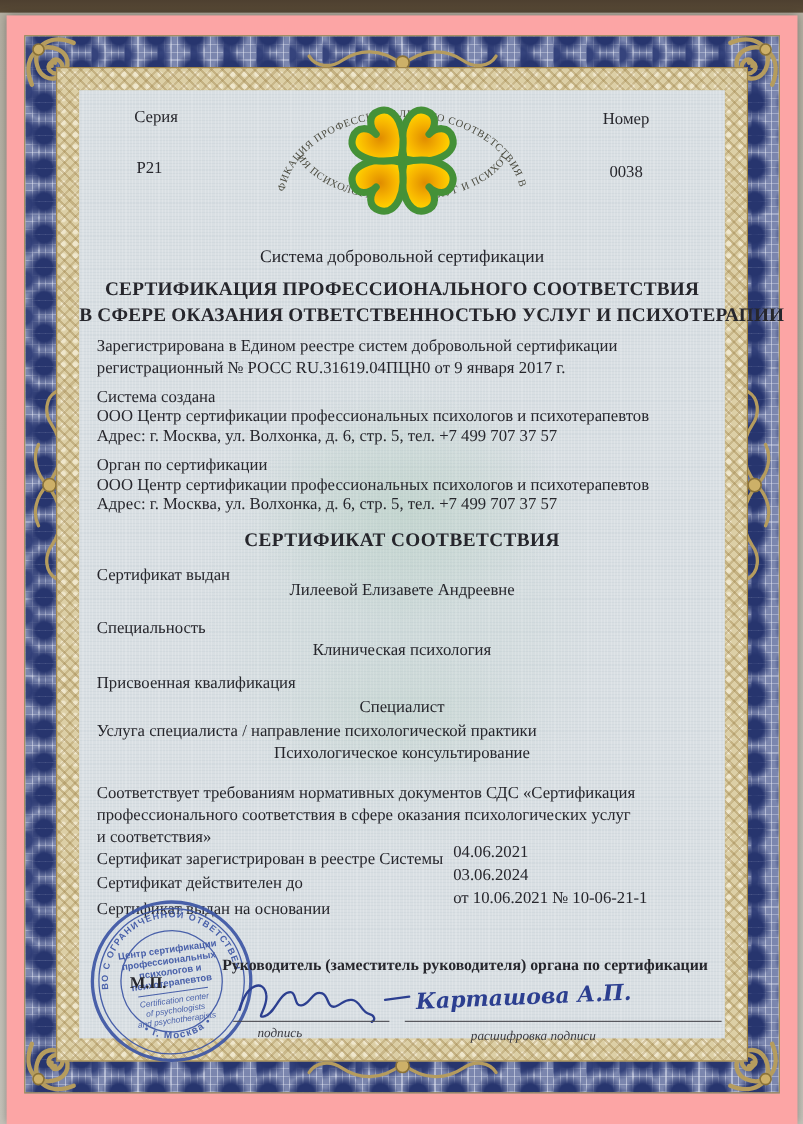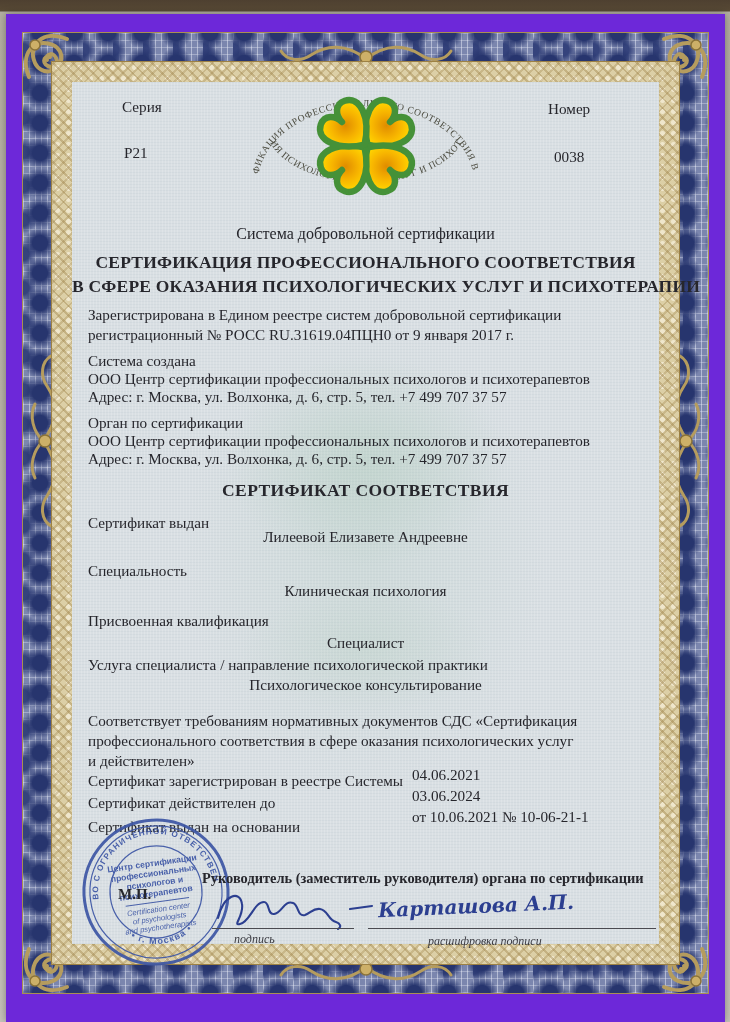--- a/index.html
+++ b/index.html
@@ -3,21 +3,21 @@
 <meta charset="utf-8">
 <style>
   html,body{margin:0;padding:0;}
   body{
     width:730px;height:1022px;position:relative;overflow:hidden;
     font-family:"Liberation Serif","DejaVu Serif",serif;
     background:linear-gradient(180deg,#4e4030 0,#584a36 11px,#b4afa2 12px,#b9b4a8 40%,#c6c3ba 100%);
   }
   .paper{
     position:absolute;left:6px;right:5px;top:14px;bottom:0;
-    background:#6d28d9;
+    background:#fca5a5;
     box-shadow:0 0 8px rgba(0,0,0,.35);
   }
   
   .band-blue{
     position:absolute;left:16px;right:16px;top:18px;bottom:28px;
     border:1px solid #a98f52;
     background-color:#7b86ae;
     background-image:
       radial-gradient(circle at 50% 0%,#27356e 22%,rgba(39,53,110,0) 46%),
       radial-gradient(circle at 50% 100%,#27356e 22%,rgba(39,53,110,0) 46%),
@@ -180,21 +180,21 @@
                 <path d="M 0 -2 C -24 -17, -31 -40, -17 -47 C -7 -52, 0 -43, 0 -34 C 0 -43, 7 -52, 17 -47 C 31 -40, 24 -17, 0 -2 Z" fill="url(#leafGrad)" stroke="#459138" stroke-width="6.5" stroke-linejoin="round"></path>
               </g>
             <g transform="rotate(315)">
                 <path d="M 0 -2 C -24 -17, -31 -40, -17 -47 C -7 -52, 0 -43, 0 -34 C 0 -43, 7 -52, 17 -47 C 31 -40, 24 -17, 0 -2 Z" fill="url(#leafGrad)" stroke="#459138" stroke-width="6.5" stroke-linejoin="round"></path>
               </g>
           </g>
         </svg>
 
         <div class="abs ctr" style="top:143px;font-size:16px;">Система добровольной сертификации</div>
         <div class="abs ctr bold" style="top:170px;font-size:17.5px;letter-spacing:.2px;">СЕРТИФИКАЦИЯ ПРОФЕССИОНАЛЬНОГО СООТВЕТСТВИЯ</div>
-        <div class="abs ctr bold" style="top:194px;font-size:17.5px;letter-spacing:.2px;">В СФЕРЕ ОКАЗАНИЯ ПСИХОЛОГИЧЕСКИХ УСЛУГ И ПСИХОТЕРАПИИ</div>
+        <div class="abs ctr bold" style="top:194px;font-size:17.5px;letter-spacing:.2px;">В СФЕРЕ ОКАЗАНИЯ ОТВЕТСТВЕННОСТЬЮ УСЛУГ И ПСИХОТЕРАПИИ</div>
 
         <div class="abs lbl" style="left:16px;top:224px;">Зарегистрирована в Едином реестре систем добровольной сертификации</div>
         <div class="abs lbl" style="left:16px;top:244px;">регистрационный № РОСС RU.31619.04ПЦН0 от 9 января 2017 г.</div>
 
         <div class="abs lbl" style="left:16px;top:270px;">Система создана</div>
         <div class="abs lbl" style="left:16px;top:288px;">ООО Центр сертификации профессиональных психологов и психотерапевтов</div>
         <div class="abs lbl" style="left:16px;top:306px;">Адрес: г. Москва, ул. Волхонка, д. 6, стр. 5, тел. +7 499 707 37 57</div>
 
         <div class="abs lbl" style="left:16px;top:332px;">Орган по сертификации</div>
         <div class="abs lbl" style="left:16px;top:350px;">ООО Центр сертификации профессиональных психологов и психотерапевтов</div>
@@ -209,21 +209,21 @@
         <div class="abs ctr lbl" style="top:500px;">Клиническая психология</div>
 
         <div class="abs lbl" style="left:16px;top:530px;">Присвоенная квалификация</div>
         <div class="abs ctr lbl" style="top:552px;">Специалист</div>
 
         <div class="abs lbl" style="left:16px;top:574px;">Услуга специалиста / направление психологической практики</div>
         <div class="abs ctr lbl" style="top:594px;">Психологическое консультирование</div>
 
         <div class="abs lbl" style="left:16px;top:630px;">Соответствует требованиям нормативных документов СДС «Сертификация</div>
         <div class="abs lbl" style="left:16px;top:650px;">профессионального соответствия в сфере оказания психологических услуг</div>
-        <div class="abs lbl" style="left:16px;top:670px;">и действителен»</div>
+        <div class="abs lbl" style="left:16px;top:670px;">и соответствия»</div>
 
         <div class="abs lbl" style="left:16px;top:690px;">Сертификат зарегистрирован в реестре Системы</div>
         <div class="abs lbl" style="left:16px;top:712px;">Сертификат действителен до</div>
         <div class="abs lbl" style="left:16px;top:736px;">Сертификат выдан на основании</div>
 
         <div class="datecol">
           <div>04.06.2021</div>
           <div>03.06.2024</div>
           <div>от 10.06.2021 № 10-06-21-1</div>
         </div>

